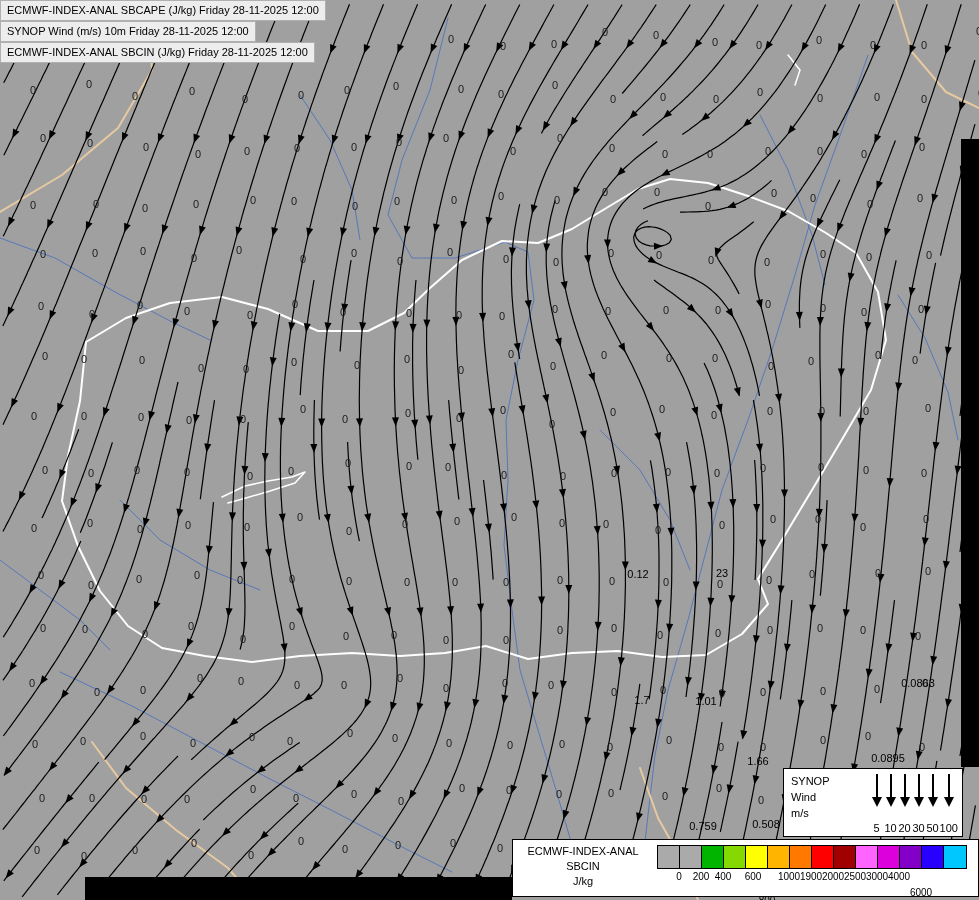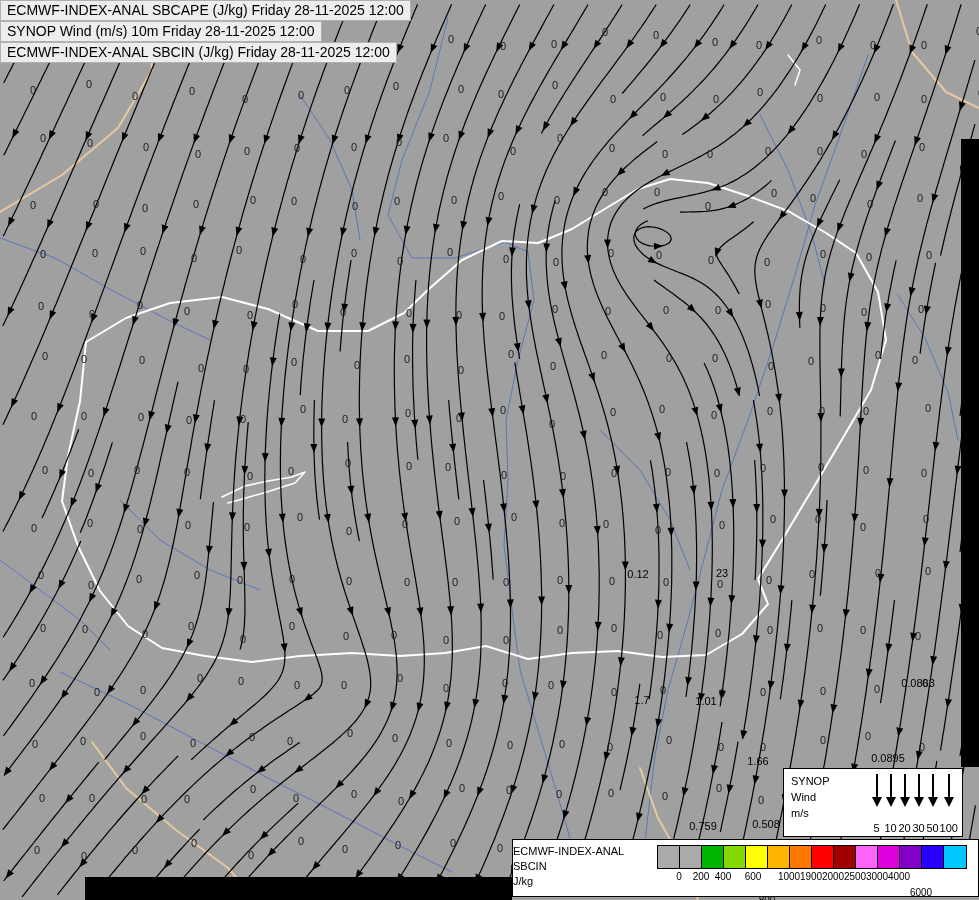--- a/index.html
+++ b/index.html
@@ -2,42 +2,42 @@
 <html><head>
 <meta charset="utf-8">
 <style>
   html,body{margin:0;padding:0;background:#666;}
   #app{position:relative;width:979px;height:900px;background:#a0a0a0;overflow:hidden;
        font-family:"Liberation Sans",sans-serif;}
   #map-svg{position:absolute;left:0;top:0;}
   svg text{font-family:"Liberation Sans","DejaVu Sans",sans-serif;}
 
   .title-box{position:absolute;left:0;background:#ededed;border:1px solid #b0b0b0;
-             font-size:14px;line-height:19px;height:21px;box-sizing:border-box;
+             font-size:11px;line-height:19px;height:21px;box-sizing:border-box;
              padding:0 6px;color:#000;white-space:nowrap;}
   #title-1{top:0;}
   #title-2{top:21px;}
   #title-3{top:42px;}
 
   .black-bar{position:absolute;background:#000;}
   #bar-right{left:961px;top:139px;width:18px;height:628px;}
   #bar-bottom{left:85px;top:877px;width:427px;height:23px;}
 
   #wind-legend{position:absolute;left:783px;top:768px;width:180px;height:69px;
                background:#fff;border:1px solid #000;box-sizing:border-box;
                font-size:11px;display:flex;gap:38px;}
   .wl-text{width:46px;padding:4px 0 0 7px;line-height:16px;}
   #wind-arrows{flex:1;display:flex;justify-content:space-between;padding:3px 8px 2px 2px;}
   .arrow-col{display:flex;flex-direction:column;align-items:center;justify-content:space-between;}
   .arrow-label{font-size:11px;line-height:12px;}
 
   #cape-legend{position:absolute;left:512px;top:839px;width:467px;height:58px;
                background:#fff;border:1px solid #000;box-sizing:border-box;
                font-size:11px;display:flex;}
-  .cl-text{width:140px;text-align:left;padding-top:4px;line-height:15px;}
+  .cl-text{width:140px;text-align:center;padding-top:4px;line-height:15px;}
   .cl-bar-wrap{position:relative;flex:1;}
   #cape-bar{position:absolute;left:4px;top:5px;width:308px;height:22px;
             border:1px solid #000;display:flex;box-sizing:content-box;}
   .cape-cell{width:22px;height:100%;border-right:1px solid #000;box-sizing:border-box;}
   .cape-cell:last-child{border-right:none;}
   #cape-ticks{position:absolute;left:0;top:31px;width:100%;height:14px;}
   .cape-tick{position:absolute;transform:translateX(-50%);font-size:10px;}
 </style>
 </head>
 <body>

